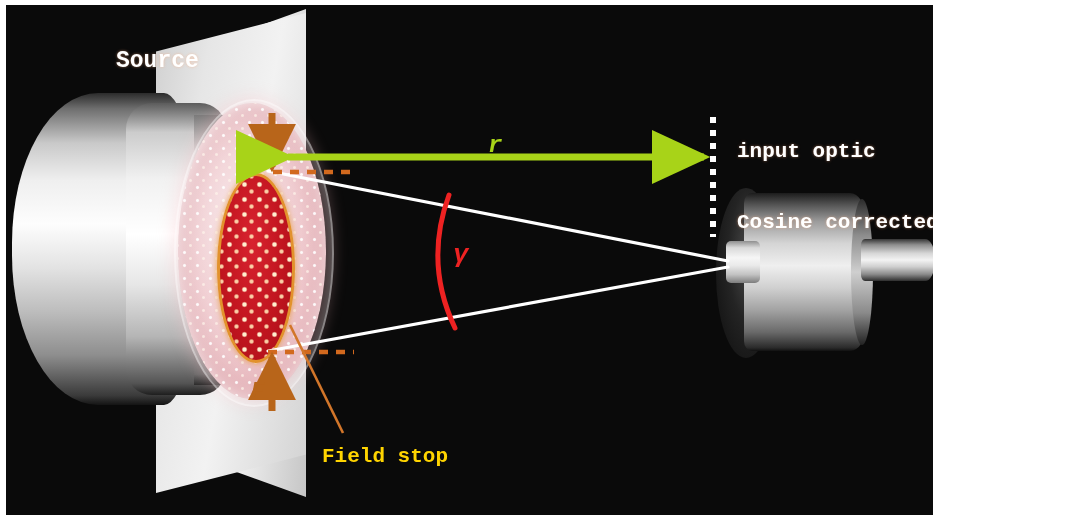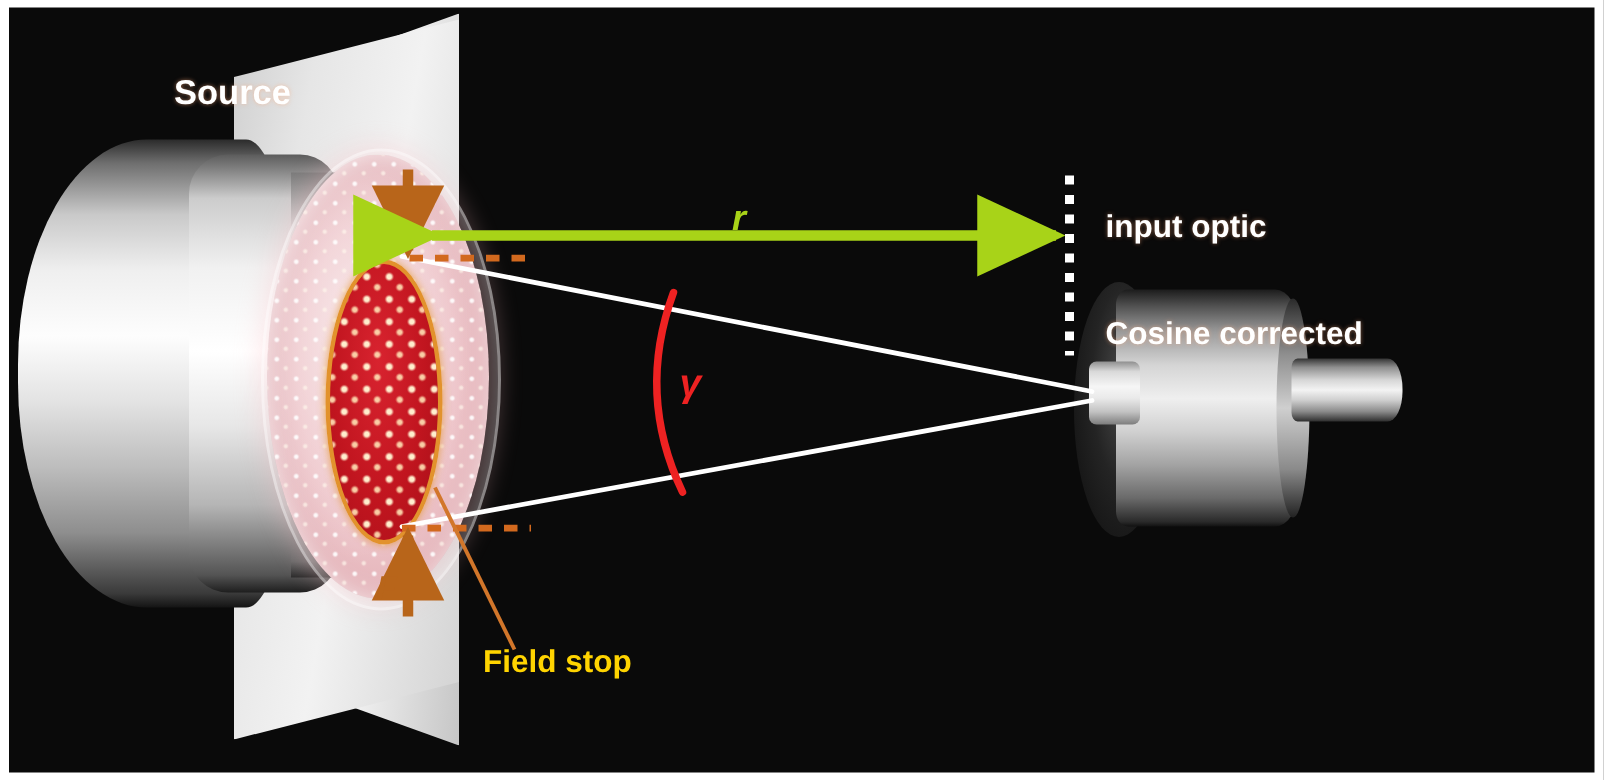--- a/index.html
+++ b/index.html
@@ -2,24 +2,24 @@
 <html><head>
 <meta charset="utf-8">
 <style>
   html, body {
     margin: 0;
     padding: 0;
     background: #ffffff;
   }
   #figure {
     position: relative;
-    width: 1069px;
+    width: 933px;
     height: 520px;
     background: #ffffff;
-    font-family: Liberation Sans, sans-serif;
+    font-family: Liberation Mono, monospace;
     overflow: hidden;
   }
   #stage {
     position: absolute;
     left: 6px;
     top: 5px;
     width: 1057px;
     height: 510px;
     background: #0a0a0a;
     overflow: hidden;
@@ -226,21 +226,21 @@
   }
   #label-optic {
     left: 731px;
     top: 88px;
     font-size: 21px;
     color: #ffffff;
     text-shadow: 0 0 3px rgba(255,170,120,0.5);
   }
   #label-fieldstop {
     left: 316px;
-    top: 425px;
+    top: 440px;
     font-size: 21px;
     color: #ffd400;
     text-align: right;
   }
   #label-r {
     left: 482px;
     top: 128px;
     font-size: 24px;
     font-style: italic;
     color: #a8d318;

